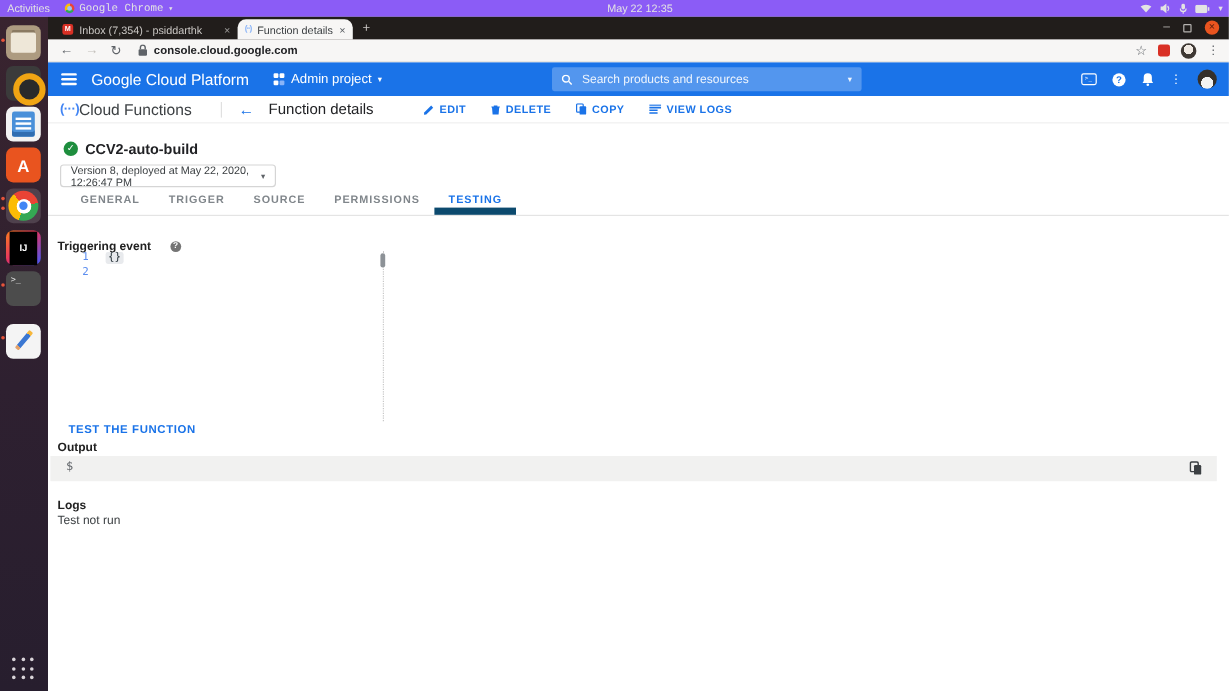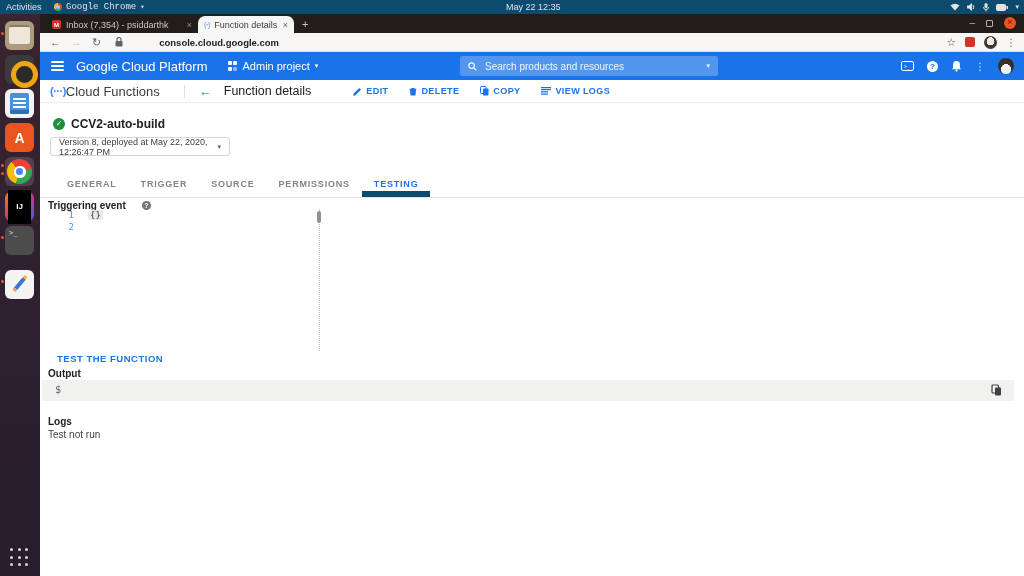--- a/index.html
+++ b/index.html
@@ -1,21 +1,21 @@
 <!DOCTYPE html>
 <html><head>
 <meta charset="utf-8">
 <style>
   * { margin:0; padding:0; box-sizing:border-box; }
   html,body { width:1024px; height:576px; overflow:hidden; background:#fff;
               font-family:"Liberation Sans", sans-serif; }
 
   
   .topbar { position:absolute; left:0; top:0; width:1024px; height:14px;
-            background:#0c4a6e; color:#e3e3e3; font-size:9px; display:flex; align-items:center; }
+            background:#8b5cf6; color:#e3e3e3; font-size:9px; display:flex; align-items:center; }
   .topbar .activities { margin-left:6px; }
   .topbar .appmenu { position:absolute; left:54px; display:flex; align-items:center; gap:4px;font-family:Liberation Mono, monospace; }
   .mini-chrome { width:8px; height:8px; border-radius:50%;
                  background:conic-gradient(#ea4335 0 33%, #34a853 33% 66%, #fbbc05 66% 100%);
                  position:relative; }
   .mini-chrome::after { content:""; position:absolute; left:2px; top:2px; width:4px; height:4px;
                         border-radius:50%; background:#9fc2f7; }
   .topbar .clock { position:absolute; left:506px; }
   .sysicons { position:absolute; right:5px; display:flex; align-items:center; gap:7px; }
   .sysicons svg { display:block; }
@@ -42,21 +42,21 @@
                    display:flex; align-items:center; justify-content:center; }
   .chrome-slot { background:rgba(255,255,255,0.14); }
   .icon-chrome { position:absolute; left:2px; top:2px; width:25px; height:25px; border-radius:50%;
                  background:conic-gradient(from -40deg, #ea4335 0 33%, #34a853 33% 66%, #fbbc05 66% 100%); }
   .icon-chrome::after { content:""; position:absolute; left:6.5px; top:6.5px; width:12px; height:12px;
                         border-radius:50%; background:#fff; box-shadow:inset 0 0 0 2.5px #fff; }
   .icon-chrome::before { content:""; position:absolute; left:9px; top:9px; width:7px; height:7px;
                          border-radius:50%; background:#4285f4; z-index:1; }
   .icon-ij { background:linear-gradient(135deg,#fc801d 0%, #e73361 45%, #3d5afe 100%);
              display:flex; align-items:center; justify-content:center; }
-  .icon-ij .inner { width:23px; height:34px; background:#000; color:#fff; font-size:8px; font-weight:bold;
+  .icon-ij .inner { width:23px; height:28px; background:#000; color:#fff; font-size:8px; font-weight:bold;
                     display:flex; align-items:center; justify-content:center; }
   .icon-term { background:#4c4c4c; color:#e0e0e0; font-size:7px; padding:3px 0 0 4px;
                font-family:"DejaVu Sans Mono",monospace; }
   .icon-pencil { background:#f4f4f4; overflow:hidden; }
   .icon-pencil::after { content:""; position:absolute; left:13px; top:4px; width:4px; height:19px;
                         background:linear-gradient(#f6b73c 0 18%, #3b77d2 18% 85%, #e2a16b 85%);
                         transform:rotate(40deg); border-radius:1px; }
   .icon-grid { position:absolute; left:10px; bottom:8px; width:20px; height:20px;
                display:grid; grid-template-columns:repeat(3,1fr); gap:3px; }
   .icon-grid span { width:3px; height:3px; border-radius:50%; background:#d9d4d9; }
@@ -78,21 +78,21 @@
   .win-restore { width:7px; height:7px; border:1px solid #b5b2af; border-radius:1px; }
   .win-close { width:12px; height:12px; border-radius:50%; background:#e9541f; color:#5c1d0c;
                font-size:9px; line-height:11px; text-align:center; }
   .win-min { color:#b5b2af; font-size:10px; line-height:8px; }
 
   .toolbar { position:absolute; left:40px; top:33px; width:984px; height:19px; background:#f7f6f5;
              border-bottom:1px solid #e2e0de; display:flex; align-items:center; font-size:9.5px; }
   .navbtn { color:#5f6368; font-size:11px; margin-left:10px; }
   .navbtn.disabled { color:#c4c1bd; }
   .lockicon { margin:0 5px 0 14px; }
-  .url-host { color:#202124; font-weight:bold;margin-left:31px; }
+  .url-host { color:#202124; font-weight:bold; }
   .url-path { color:#5f6368; }
   .toolbar-right { margin-left:auto; display:flex; align-items:center; gap:9px; margin-right:8px; }
   .star { color:#5f6368; font-size:11px; }
   .ext-box { width:10px; height:10px; background:#d93025; border-radius:2px; }
   .tb-avatar { width:13px; height:13px; border-radius:50%;
                background:radial-gradient(circle at 50% 40%, #efe9e2 0 38%, #3e3833 40%); }
   .overflow-dots { color:#5f6368; font-size:10px; }
 
   
   .gcpheader { position:absolute; left:40px; top:52px; width:984px; height:28px; background:#1a73e8;
@@ -134,21 +134,21 @@
   .main { position:absolute; left:40px; top:103px; width:984px; height:473px; background:#fff;
           color:#212121; }
   .fn-status { position:absolute; left:13px; top:14px; display:flex; align-items:center; gap:6px; }
   .check-circle { width:12px; height:12px; border-radius:50%; background:#1e8e3e; color:#fff;
                   font-size:8px; line-height:12px; text-align:center; }
   .fn-name { font-size:12px; font-weight:bold; color:#202124; }
   .version-select { position:absolute; left:10px; top:34px; width:180px; height:19px;
                     border:1px solid #d5d5d5; border-radius:3px; display:flex; align-items:center;
                     font-size:9px; color:#3c4043; padding:0 8px; background:#fff; }
   .version-select .v-caret { margin-left:auto; font-size:7px; color:#5f6368; }
-  .fn-tabs { position:absolute; left:0; top:69px; width:984px; height:26px;
+  .fn-tabs { position:absolute; left:0; top:51px; width:984px; height:26px;
              border-bottom:1px solid #e4e4e4; display:flex; padding-left:15px; }
   .fn-tab { padding:0 12px; line-height:25px; font-size:9px; font-weight:bold; letter-spacing:0.8px;
             color:#80868b; }
   .fn-tab.active { color:#1a73e8; border-bottom:6px solid #0c4a6e; }
   .trigger-row { position:absolute; left:8px; top:97px; display:flex; align-items:center; gap:16px; }
   .trigger-label { font-size:10px; font-weight:bold; color:#212121; }
   .hint-icon { width:9px; height:9px; border-radius:50%; background:#757575; color:#fff; font-size:7px;
                line-height:9px; text-align:center; font-weight:bold; }
   .editor { position:absolute; left:18px; top:106px; width:262px; height:142px;
             border-right:1px dotted #c8c8c8; font-family:"DejaVu Sans Mono",monospace; font-size:9px; }

